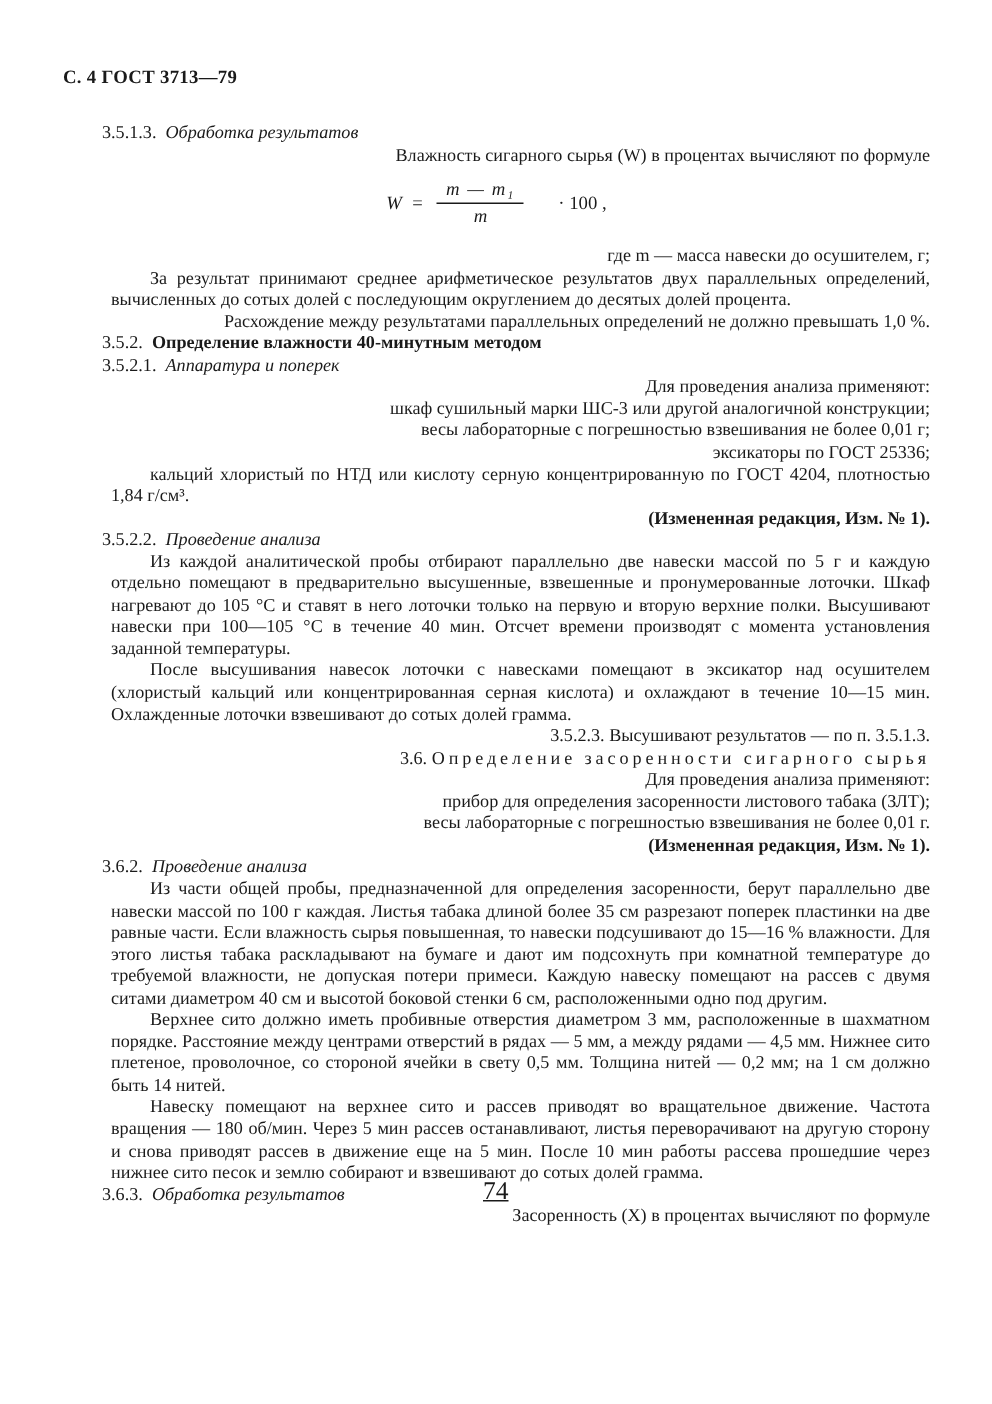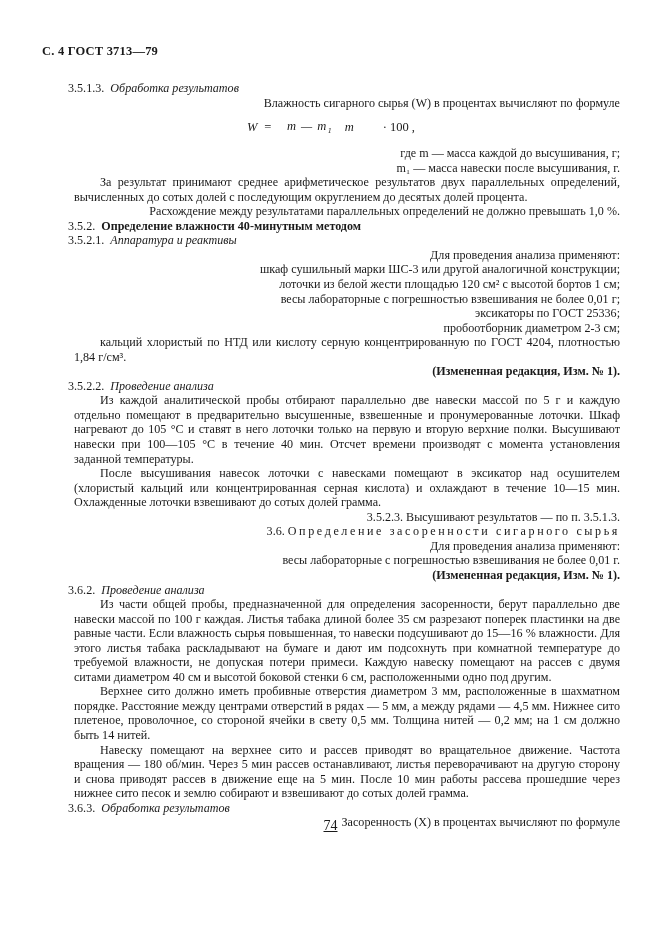--- a/index.html
+++ b/index.html
@@ -67,21 +67,21 @@
     display: inline-flex;
     align-items: center;
     justify-content: center;
     font-style: italic;
     font-size: 12.5px;
     gap: 4px;
   }
   .formula .eqsym { font-style: italic; margin-right: 2px; }
   .frac {
     display: inline-flex;
-    flex-direction: row;
+    flex-direction: column;
     align-items: center;
     vertical-align: middle;
     margin: 0 3px;
   }
   .frac .numer {
     padding: 0 6px 1px 6px;
     white-space: nowrap;
     letter-spacing: 1px;
   }
   .frac .bar {
@@ -93,23 +93,23 @@
     padding: 1px 6px 0 6px;
     white-space: nowrap;
   }
   .formula .tail { font-style: normal; margin-left: 16px; white-space: nowrap; }
 
   
   .folio {
     position: absolute;
     left: 0;
     right: 0;
-    top: 818px;
+    top: 784px;
     text-align: center;
-    font-size: 14px;
+    font-size: 17px;
     text-decoration: underline;
   }
 </style>
 </head>
 <body>
 
 <div class="page">
 
   <div class="content">
 
@@ -124,43 +124,41 @@
         <span class="eqsym">=</span>
         <span class="frac">
           <span class="numer">m — m₁</span>
           <span class="bar"></span>
           <span class="denom">m</span>
         </span>
         <span class="tail">· 100 ,</span>
       </span>
     </div>
 
-    <p class="para noind last-nojust">где m — масса каждой до высушивания, г;</p>
-    <p class="para hang2 last-nojust">m₁ — масса навески после высушивания, г.</p>
+    <p class="para noind last-nojust">где m — масса навески до осушителем, г;</p>
     <p class="para indent">За результат принимают среднее арифметическое результатов двух параллельных определений, вычисленных до сотых долей с последующим округлением до десятых долей процента.</p>
     <p class="para indent last-nojust">Расхождение между результатами параллельных определений не должно превышать 1,0 %.</p>
 
     <p class="para hang"><span>3.5.2.</span>&nbsp; <b>Определение влажности 40-минутным методом</b></p>
-    <p class="para hang"><span>3.5.2.1.</span>&nbsp; <i>Аппаратура и реактивы</i></p>
+    <p class="para hang"><span>3.5.2.1.</span>&nbsp; <i>Аппаратура и поперек</i></p>
     <p class="para hang last-nojust">Для проведения анализа применяют:</p>
     <p class="para hang last-nojust">шкаф сушильный марки ШС-3 или другой аналогичной конструкции;</p>
-    <p class="para hang last-nojust">лоточки из белой жести площадью 120 см² с высотой бортов 1 см;</p>
     <p class="para hang last-nojust">весы лабораторные с погрешностью взвешивания не более 0,01 г;</p>
     <p class="para hang last-nojust">эксикаторы по ГОСТ 25336;</p>
-    <p class="para hang last-nojust">пробоотборник диаметром 2-3 см;</p>
     <p class="para indent">кальций хлористый по НТД или кислоту серную концентрированную по ГОСТ 4204, плотностью 1,84 г/см³.</p>
     <p class="para hang last-nojust"><b>(Измененная редакция, Изм. № 1).</b></p>
 
     <p class="para hang"><span>3.5.2.2.</span>&nbsp; <i>Проведение анализа</i></p>
     <p class="para indent">Из каждой аналитической пробы отбирают параллельно две навески массой по 5 г и каждую отдельно помещают в предварительно высушенные, взвешенные и пронумерованные лоточки. Шкаф нагревают до 105 °С и ставят в него лоточки только на первую и вторую верхние полки. Высушивают навески при 100—105 °С в течение 40 мин. Отсчет времени производят с момента установления заданной температуры.</p>
     <p class="para indent">После высушивания навесок лоточки с навесками помещают в эксикатор над осушителем (хлористый кальций или концентрированная серная кислота) и охлаждают в течение 10—15 мин. Охлажденные лоточки взвешивают до сотых долей грамма.</p>
     <p class="para hang last-nojust">3.5.2.3.  Высушивают результатов — по п. 3.5.1.3.</p>
 
     <p class="para hang last-nojust"><span>3.6.</span> <span class="sp-heading">Определение засоренности сигарного сырья</span></p>
     <p class="para hang last-nojust">Для проведения анализа применяют:</p>
+    <p class="para hang last-nojust">прибор для определения засоренности листового табака (ЗЛТ);</p>
     <p class="para hang last-nojust">весы лабораторные с погрешностью взвешивания не более 0,01 г.</p>
     <p class="para hang last-nojust"><b>(Измененная редакция, Изм. № 1).</b></p>
 
     <p class="para hang"><span>3.6.2.</span>&nbsp; <i>Проведение анализа</i></p>
     <p class="para indent">Из части общей пробы, предназначенной для определения засоренности, берут параллельно две навески массой по 100 г каждая. Листья табака длиной более 35 см разрезают поперек пластинки на две равные части. Если влажность сырья повышенная, то навески подсушивают до 15—16 % влажности. Для этого листья табака раскладывают на бумаге и дают им подсохнуть при комнатной температуре до требуемой влажности, не допуская потери примеси. Каждую навеску помещают на рассев с двумя ситами диаметром 40 см и высотой боковой стенки 6 см, расположенными одно под другим.</p>
     <p class="para indent">Верхнее сито должно иметь пробивные отверстия диаметром 3 мм, расположенные в шахматном порядке. Расстояние между центрами отверстий в рядах — 5 мм, а между рядами — 4,5 мм. Нижнее сито плетеное, проволочное, со стороной ячейки в свету 0,5 мм. Толщина нитей — 0,2 мм; на 1 см должно быть 14 нитей.</p>
     <p class="para indent">Навеску помещают на верхнее сито и рассев приводят во вращательное движение. Частота вращения — 180 об/мин. Через 5 мин рассев останавливают, листья переворачивают на другую сторону и снова приводят рассев в движение еще на 5 мин. После 10 мин работы рассева прошедшие через нижнее сито песок и землю собирают и взвешивают до сотых долей грамма.</p>
 
     <p class="para hang"><span>3.6.3.</span>&nbsp; <i>Обработка результатов</i></p>
     <p class="para hang last-nojust">Засоренность (X) в процентах вычисляют по формуле</p>

